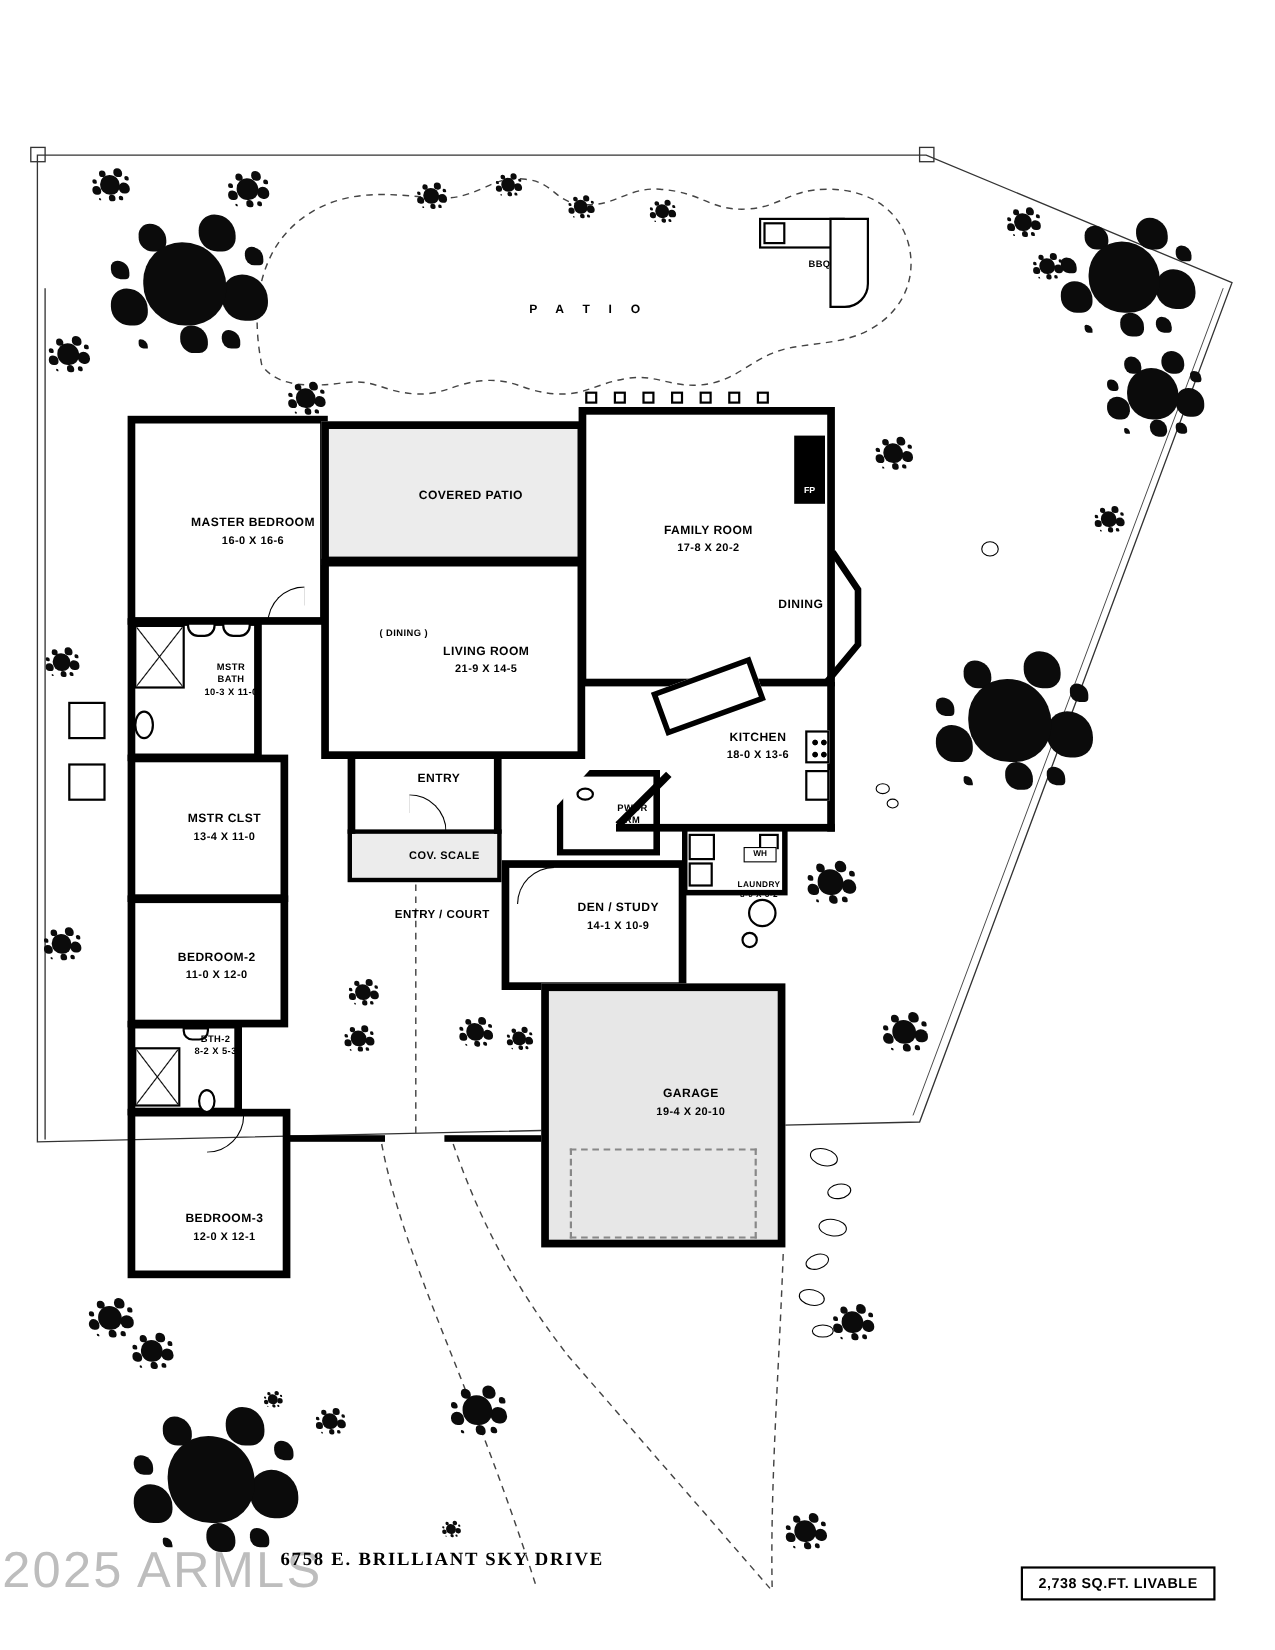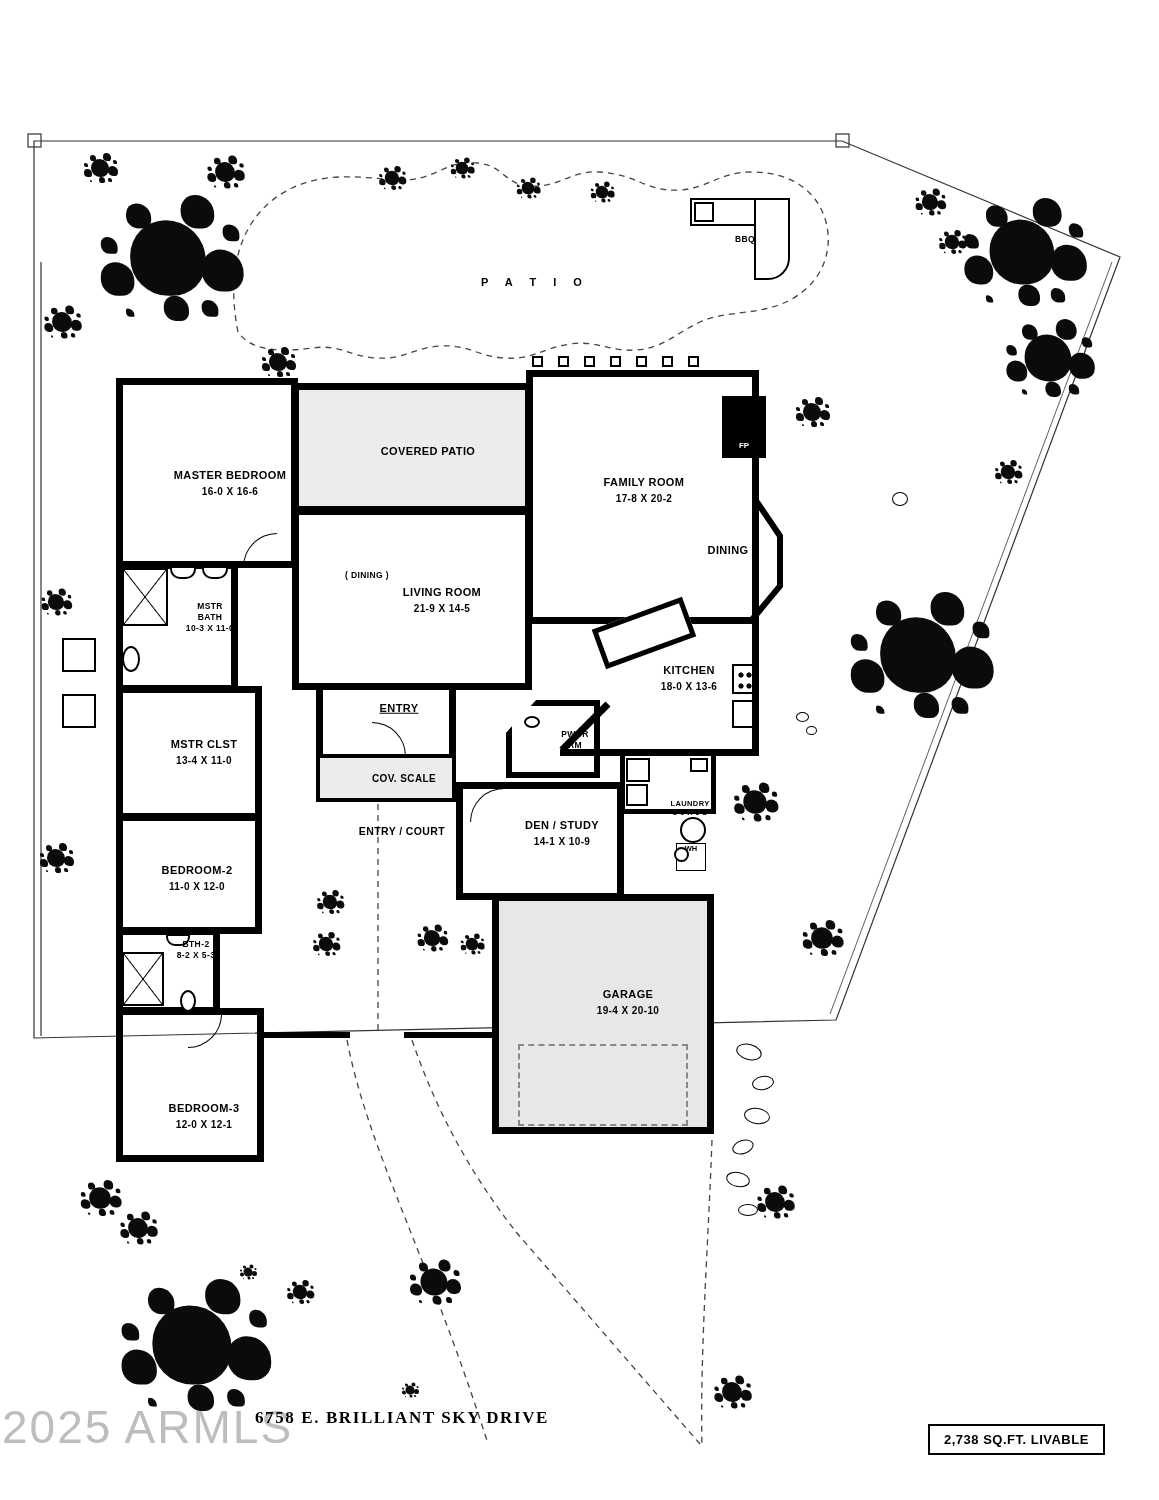--- a/index.html
+++ b/index.html
@@ -22,21 +22,21 @@
   .label .dims{font-size:10px;}
   .sm{font-size:8.5px;line-height:1.3;}
   .xs{font-size:7.5px;line-height:1.2;}
   .xcross{background:
      linear-gradient(to top right,transparent calc(50% - 1px),#000 50%,transparent calc(50% + 1px)),
      linear-gradient(to bottom right,transparent calc(50% - 1px),#000 50%,transparent calc(50% + 1px));}
   .tree{position:absolute;width:18px;height:18px;background:#0b0b0b;border-radius:48% 55% 45% 52%;z-index:5;
         box-shadow:13px 3px 0 -4px #0b0b0b,-12px 5px 0 -5px #0b0b0b,7px -11px 0 -5px #0b0b0b,
         -7px -10px 0 -6px #0b0b0b,2px 12px 0 -6px #0b0b0b,-14px -3px 0 -7px #0b0b0b,
         15px -6px 0 -7px #0b0b0b,10px 12px 0 -7px #0b0b0b,-9px 13px 0 -8px #0b0b0b;}
-  .fp-box{position:absolute;left:722px;top:396px;width:44px;height:62px;background:#000;z-index:4;}
+  .fp-box{position:absolute;left:722px;top:396px;width:28px;height:62px;background:#000;z-index:4;}
   .fp-box span{position:absolute;left:0;right:0;bottom:8px;color:#fff;font-size:8px;font-weight:bold;text-align:center;}
   .island{position:absolute;left:596px;top:612px;width:96px;height:42px;box-sizing:border-box;border:5px solid #000;
           background:#fff;transform:rotate(-20deg);z-index:4;}
   .stove{position:absolute;left:732px;top:664px;width:22px;height:30px;box-sizing:border-box;border:2px solid #000;z-index:4;
      background:
       radial-gradient(circle at 7px 9px,#000 2.2px,transparent 3px),
       radial-gradient(circle at 15px 9px,#000 2.2px,transparent 3px),
       radial-gradient(circle at 7px 20px,#000 2.2px,transparent 3px),
       radial-gradient(circle at 15px 20px,#000 2.2px,transparent 3px),#fff;}
   .gdoor{position:absolute;left:518px;top:1044px;width:170px;height:82px;box-sizing:border-box;
@@ -122,21 +122,21 @@
   <div class="fixture round" style="left:122px;top:646px;width:18px;height:26px;"></div>
   <div class="fixture xcross" style="left:122px;top:952px;width:42px;height:54px;"></div>
   <div class="fixture" style="left:166px;top:934px;width:24px;height:12px;border-radius:0 0 9px 9px;"></div>
   <div class="fixture round" style="left:180px;top:990px;width:16px;height:22px;"></div>
   <div class="fixture round" style="left:524px;top:716px;width:16px;height:12px;"></div>
 
   <div class="fixture" style="left:626px;top:758px;width:24px;height:24px;"></div>
   <div class="fixture" style="left:626px;top:784px;width:22px;height:22px;"></div>
   <div class="fixture" style="left:690px;top:758px;width:18px;height:14px;"></div>
 
-  <div class="fixture" style="left:676px;top:843px;width:30px;height:28px;border-width:1px;">
+  <div class="fixture" style="left:676px;top:770px;width:30px;height:14px;border-width:1px;">
     <div class="xs" style="text-align:center;font-weight:bold;">WH</div>
   </div>
   <div class="fixture round" style="left:680px;top:817px;width:26px;height:26px;"></div>
   <div class="fixture round" style="left:674px;top:847px;width:15px;height:15px;"></div>
 
   <div class="fixture" style="left:62px;top:638px;width:34px;height:34px;border-width:2.5px;"></div>
   <div class="fixture" style="left:62px;top:694px;width:34px;height:34px;border-width:2.5px;"></div>
 
   <div class="fixture" style="left:690px;top:198px;width:78px;height:28px;"></div>
   <div class="fixture" style="left:754px;top:198px;width:36px;height:82px;border-radius:0 0 22px 0;"></div>
@@ -229,21 +229,21 @@
   <div class="label" style="left:667px;top:678px;">
     <div>KITCHEN</div>
     <div class="dims">18-0  X 13-6</div>
     </div>
 
   <div class="label" style="left:182px;top:752px;">
     <div>MSTR  CLST</div>
     <div class="dims">13-4  X  11-0</div>
     </div>
 
-  <div class="label" style="left:377px;top:708px;text-decoration:underline;">
+  <div class="label" style="left:377px;top:708px;">
     <span>ENTRY</span></div>
 
   <div class="label sm" style="left:553px;top:740px;">
     <div>PWDR</div>
     <div>RM</div>
     </div>
 
   <div class="label xs" style="left:668px;top:808px;">
     <div>LAUNDRY</div>
     <div>8-0 X 6-2</div>

